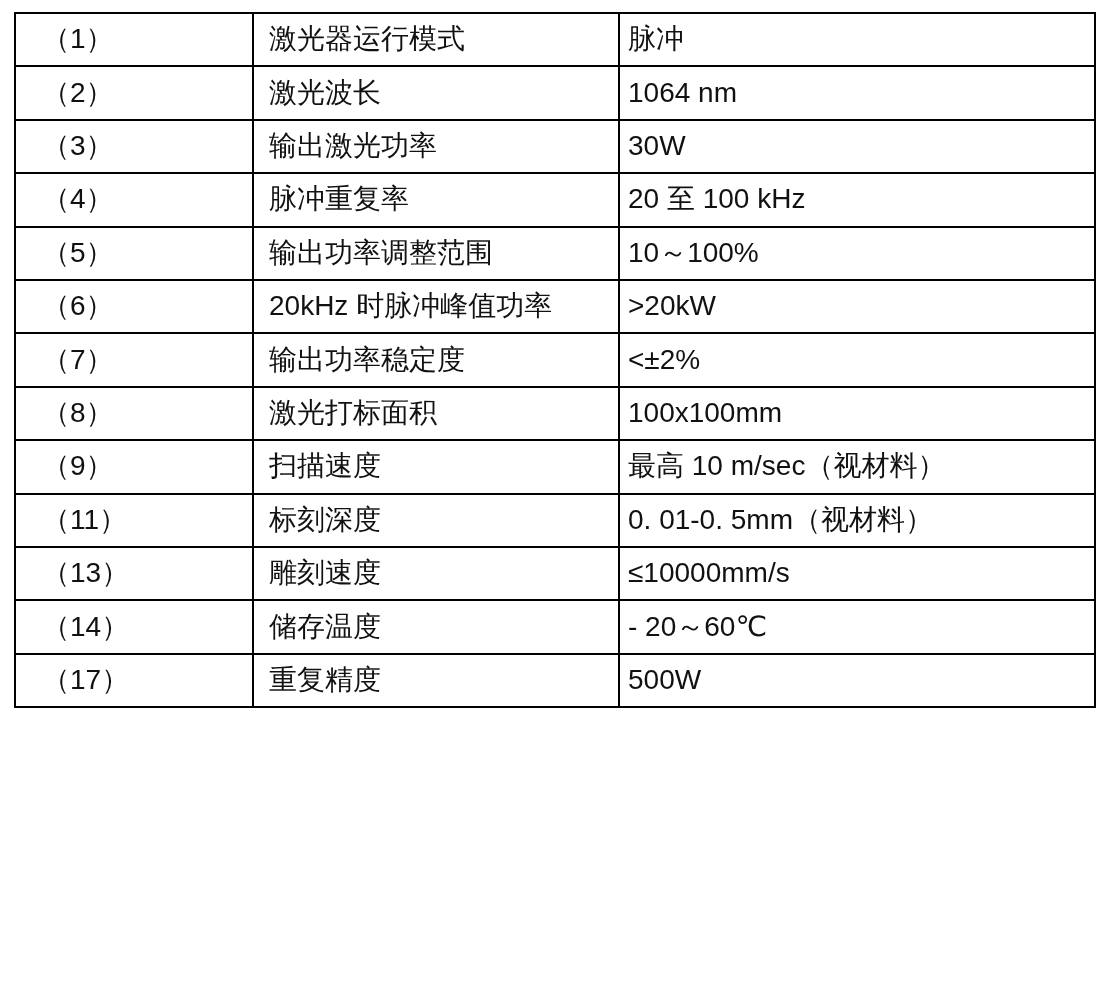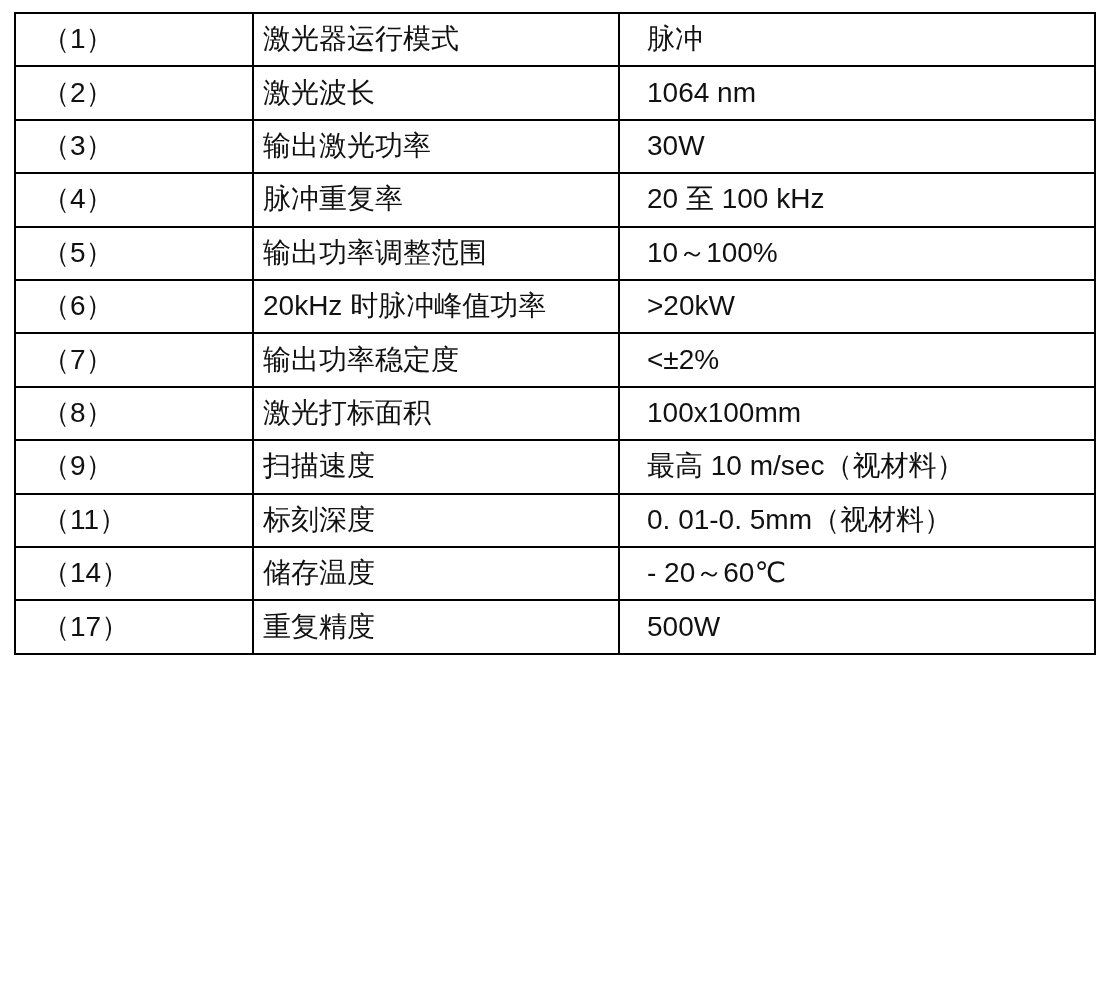--- a/index.html
+++ b/index.html
@@ -31,22 +31,22 @@
     height: 51.4px;
     font-size: 28px;
     line-height: 1.1;
     vertical-align: middle;
     padding: 0;
     white-space: nowrap;
     overflow: hidden;
     background: #ffffff;
   }
   table.spec-table td.index { padding-left: 26px; }
-  table.spec-table td.name  { padding-left: 9px; margin-top: 8px;  }
-  table.spec-table td.value { padding-left: 27px; }
+  table.spec-table td.name  { padding-left: 15px; margin-top: 8px;  }
+  table.spec-table td.value { padding-left: 8px; }
 </style>
 </head>
 <body>
 
 <div class="page">
   <table class="spec-table">
     <colgroup>
       <col class="c1">
       <col class="c2">
       <col class="c3">
@@ -96,20 +96,25 @@
           <td class="index">（9）</td>
           <td class="name">扫描速度</td>
           <td class="value">最高 10 m/sec（视材料）</td>
         </tr>
         <tr>
           <td class="index">（11）</td>
           <td class="name">标刻深度</td>
           <td class="value">0. 01-0. 5mm（视材料）</td>
         </tr>
         <tr>
+          <td class="index">（13）</td>
+          <td class="name">雕刻速度</td>
+          <td class="value">≤10000mm/s</td>
+        </tr>
+        <tr>
           <td class="index">（14）</td>
           <td class="name">储存温度</td>
           <td class="value">- 20～60℃</td>
         </tr>
         <tr>
           <td class="index">（17）</td>
           <td class="name">重复精度</td>
           <td class="value">500W</td>
         </tr>
       </tbody>

